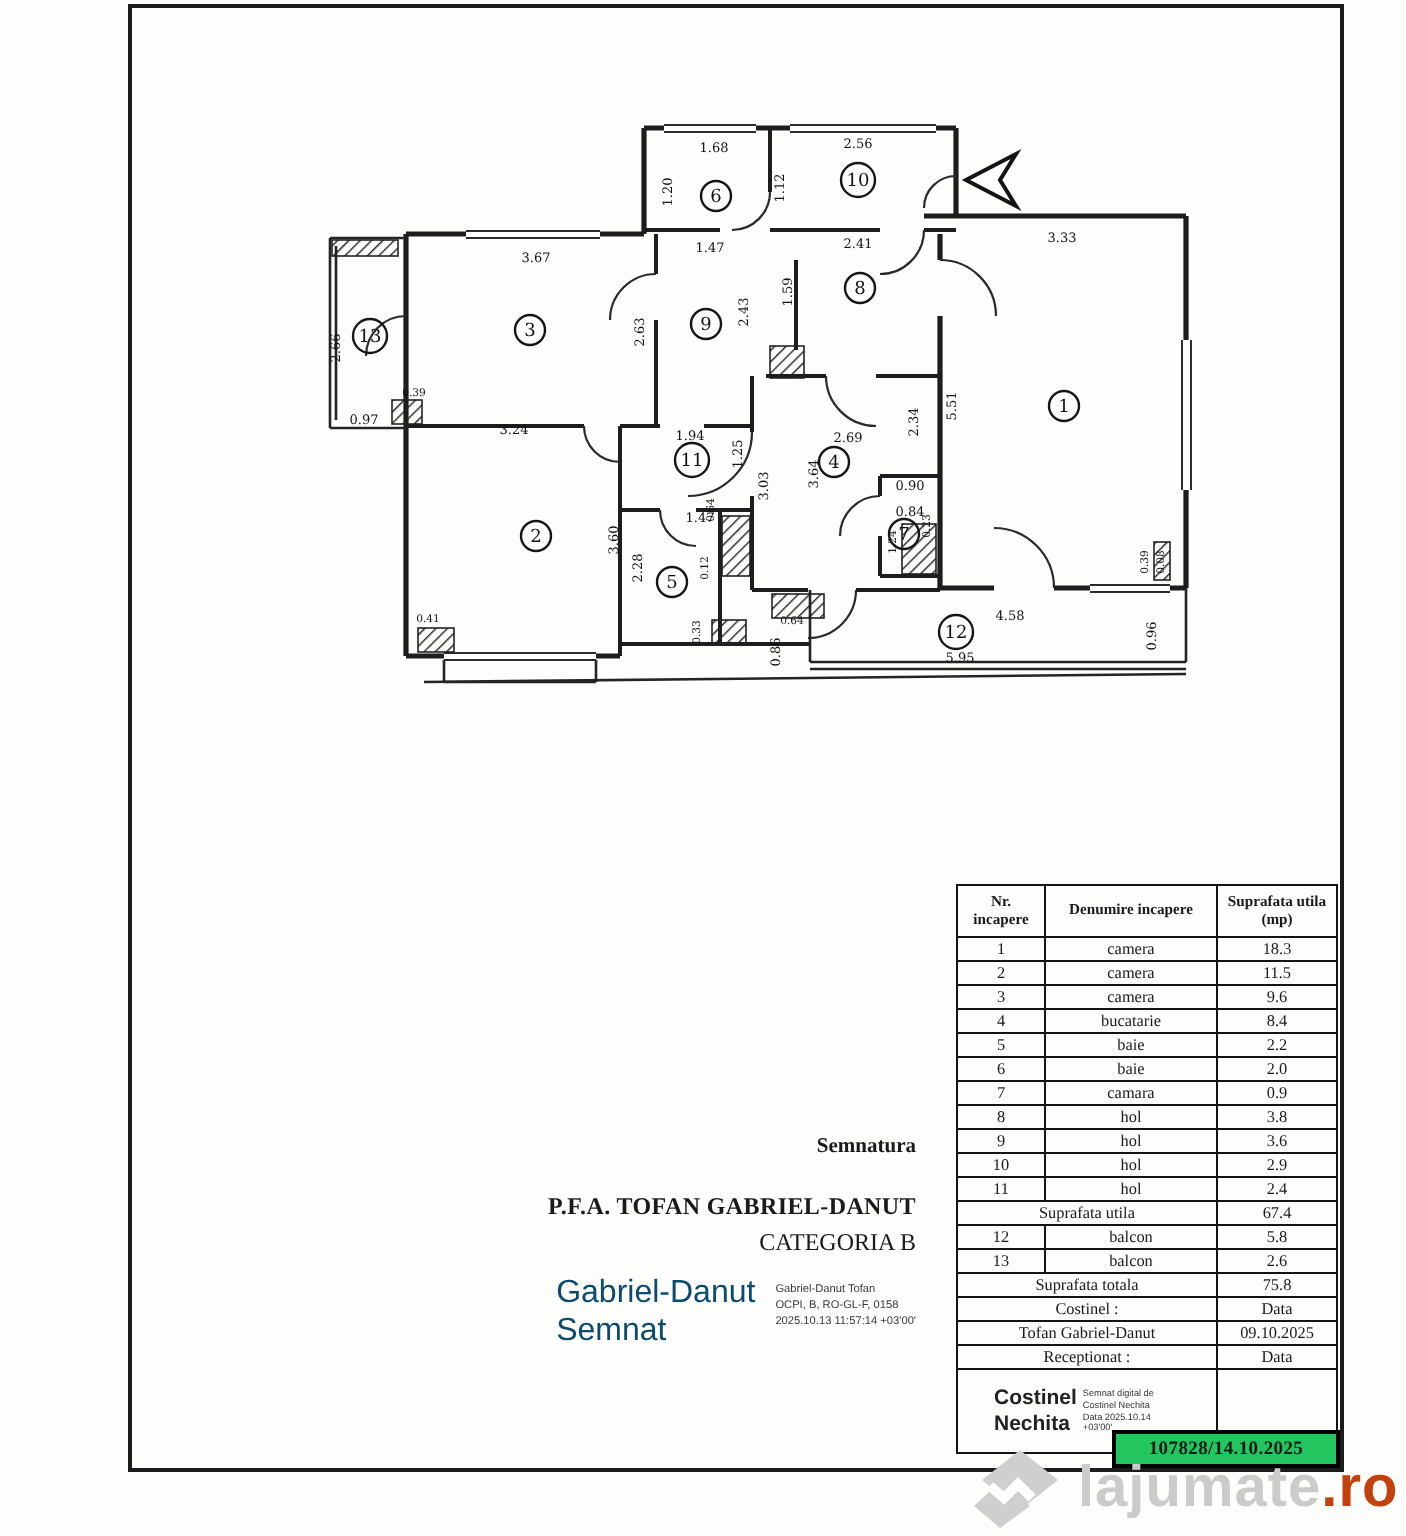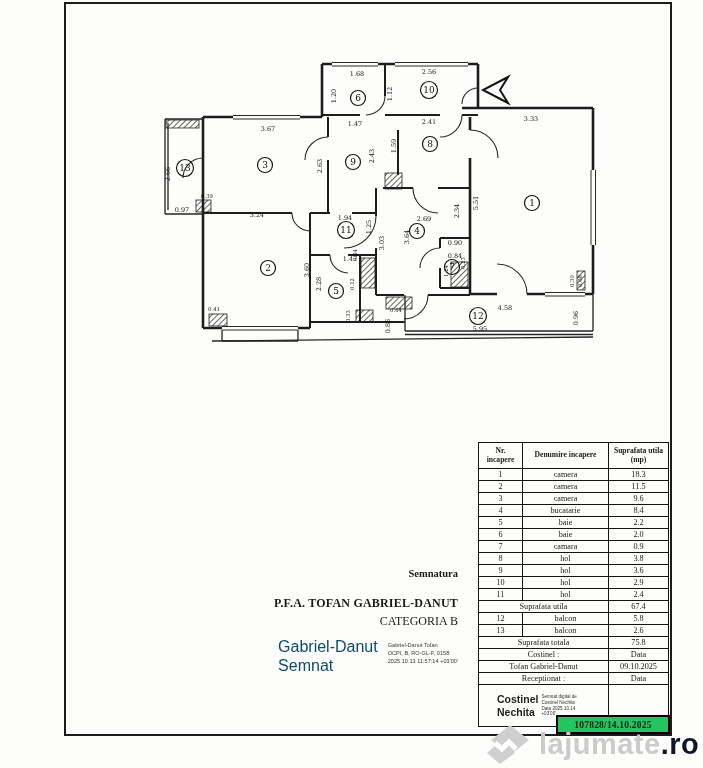--- a/index.html
+++ b/index.html
@@ -41,21 +41,21 @@
   .stamp-tiny{font-family:"Liberation Sans", sans-serif;font-size:4.6px;color:#333;
               text-align:left;line-height:1.3;}
   .reg-box{position:absolute;left:556px;top:715px;width:110px;height:15px;border:2px solid #000000;
            background:#22c55e;font-weight:bold;font-size:9.5px;display:flex;align-items:center;
            justify-content:center;letter-spacing:.2px;}
 
   
   .watermark{position:absolute;left:487px;top:723px;display:flex;align-items:center;gap:6px;}
   .wm-text{font-family:"Liberation Sans", sans-serif;font-weight:bold;font-size:29px;
            color:#cbcbcb;letter-spacing:.5px;line-height:1;}
-  .wm-text .tld{color:#0f172a;}
+  .wm-text .tld{color:#c2410c;}
 </style>
 </head>
 <body>
 
 <div class="page">
 
   <div class="page-border"></div>
 
   <svg width="703" height="768" viewBox="0 0 703 768" style="position:absolute;left:0;top:0;">
     <defs>

